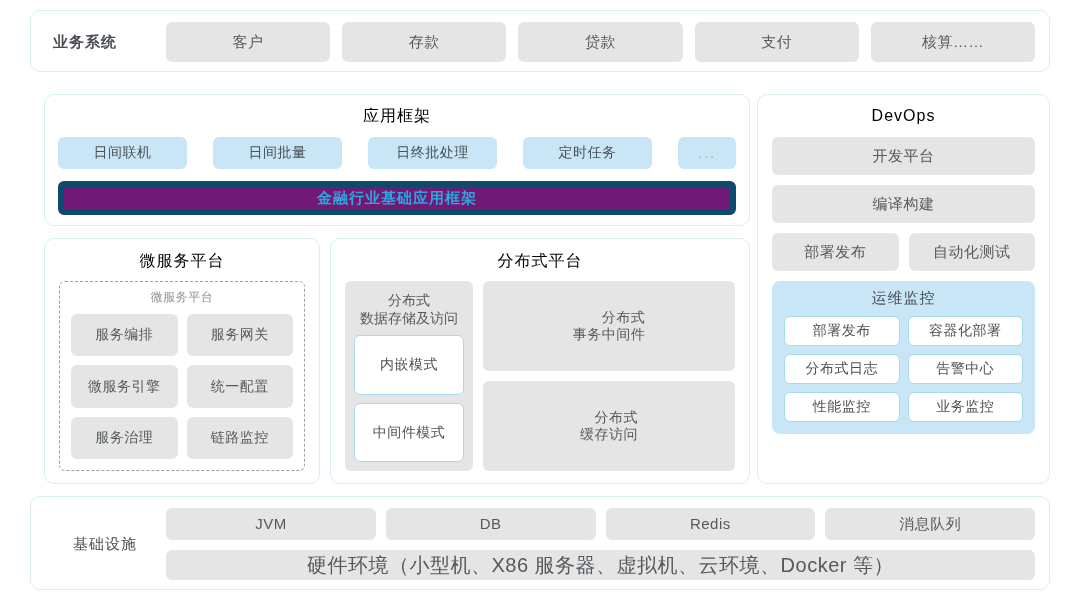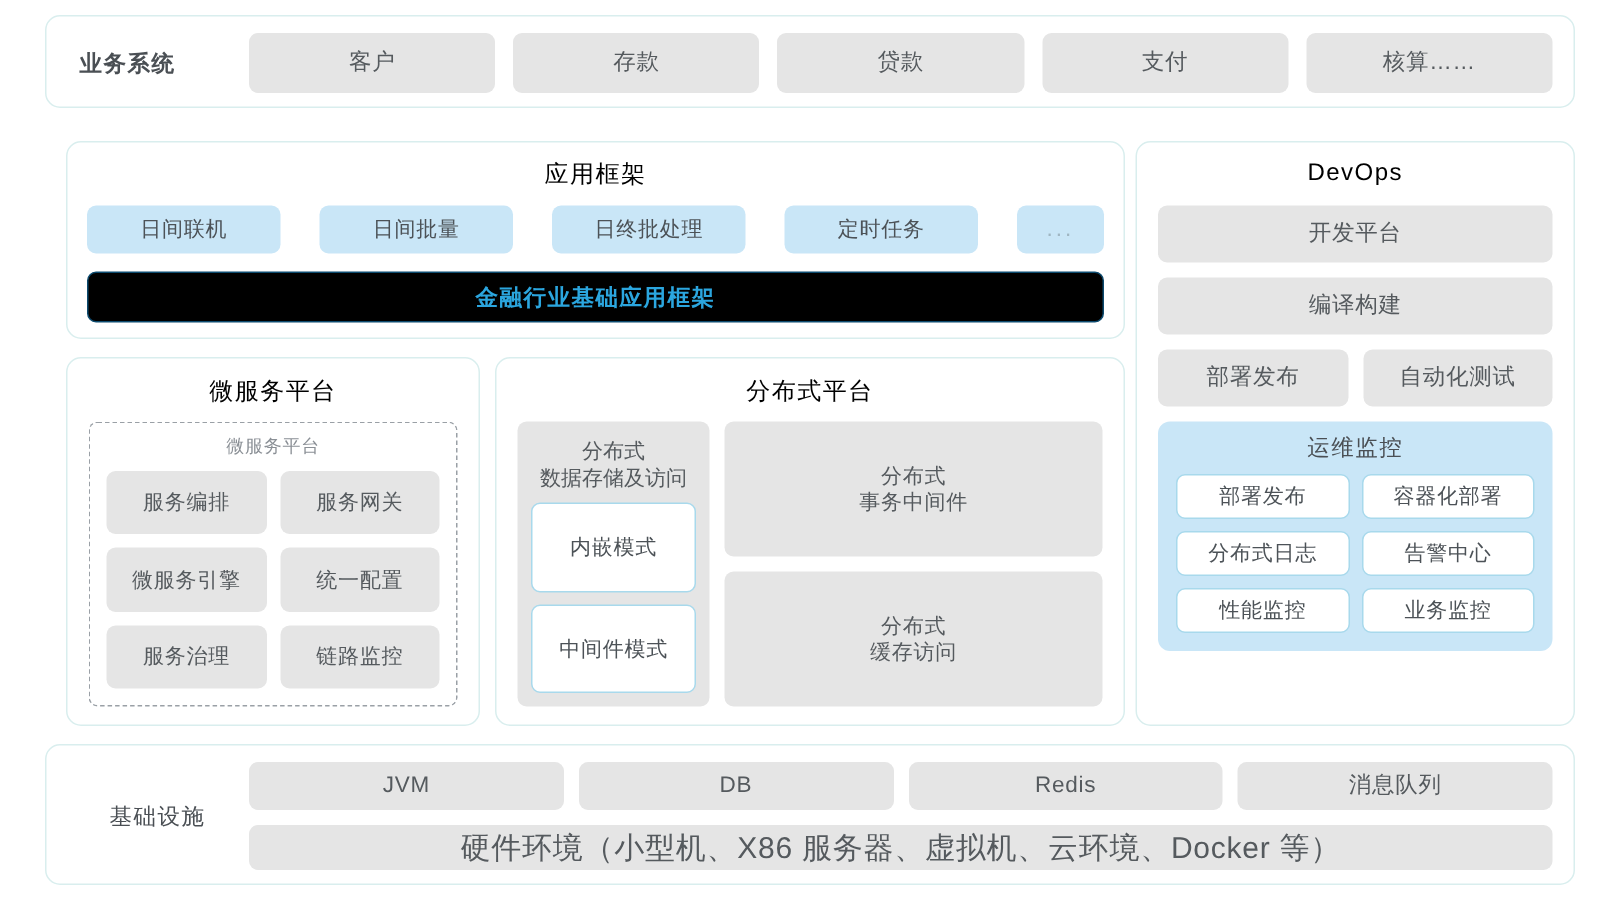--- a/index.html
+++ b/index.html
@@ -15,21 +15,21 @@
   .card {
     position: absolute;
     background: #ffffff;
     border: 1px solid #d9eeee;
     border-radius: 10px;
   }
 
   
   .tile {
     display: flex; align-items: center; justify-content: center;
-    text-align: center;
+    text-align: right;
     border-radius: 6px;
     color: #555a5e;
     font-size: 15px;
     line-height: 1.25;
     letter-spacing: .5px;
   }
   .tile.gray { background: #e5e5e5; }
   .tile.blue { background: #c9e6f7; color: #4c5257; }
   .tile.whiteblue {
     background: #ffffff;
@@ -67,22 +67,22 @@
   #appframe-card .card-title { top: 11px; }
   .af-row {
     position: absolute; left: 13px; top: 42px; right: 13px; height: 32px;
     display: flex; gap: 26px;
   }
   .af-row .tile { height: 32px; font-size: 14px; }
   .af-row .tile.f1 { flex: 1; }
   .af-row .tile.dots { width: 58px; flex: none; color: #9fb6c2; font-size: 15px; letter-spacing: 2px; }
   .af-bar {
     position: absolute; left: 13px; right: 13px; top: 86px; height: 34px;
-    background: #000000;
-    border: 1px solid #0c4a6e;
+    background: #701a75;
+    border: 6px solid #0c4a6e;
     border-radius: 6px;
     display: flex; align-items: center; justify-content: center;
     color: #2ba6df; font-size: 15px; font-weight: bold; letter-spacing: 1px;
   }
 
   
   #micro-card { left: 44px; top: 238px; width: 276px; height: 246px; }
   #micro-card .card-title { top: 12px; }
   .dashed-box {
     position: absolute; left: 14px; right: 14px; top: 42px; bottom: 12px;

